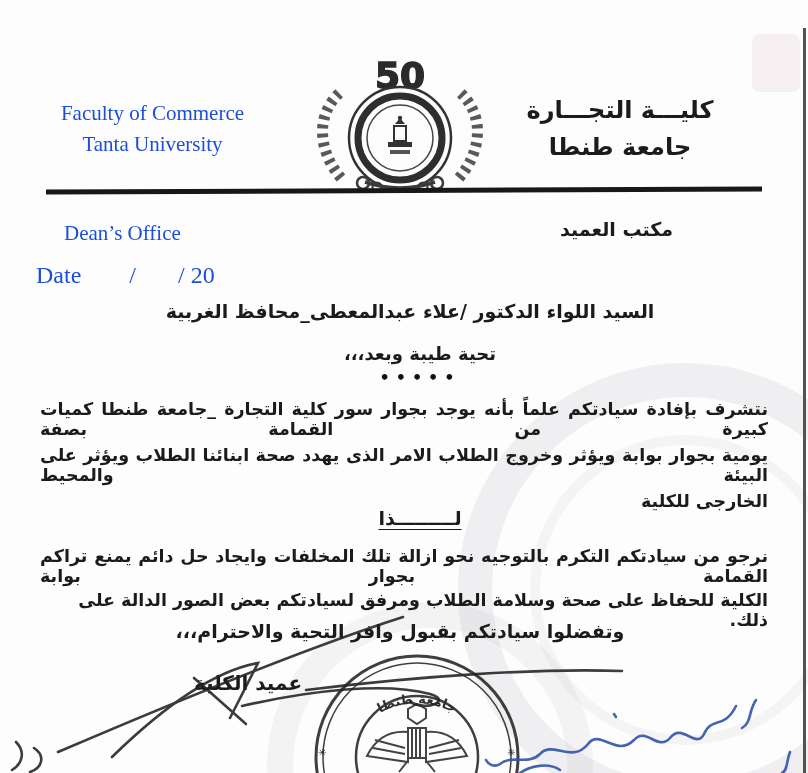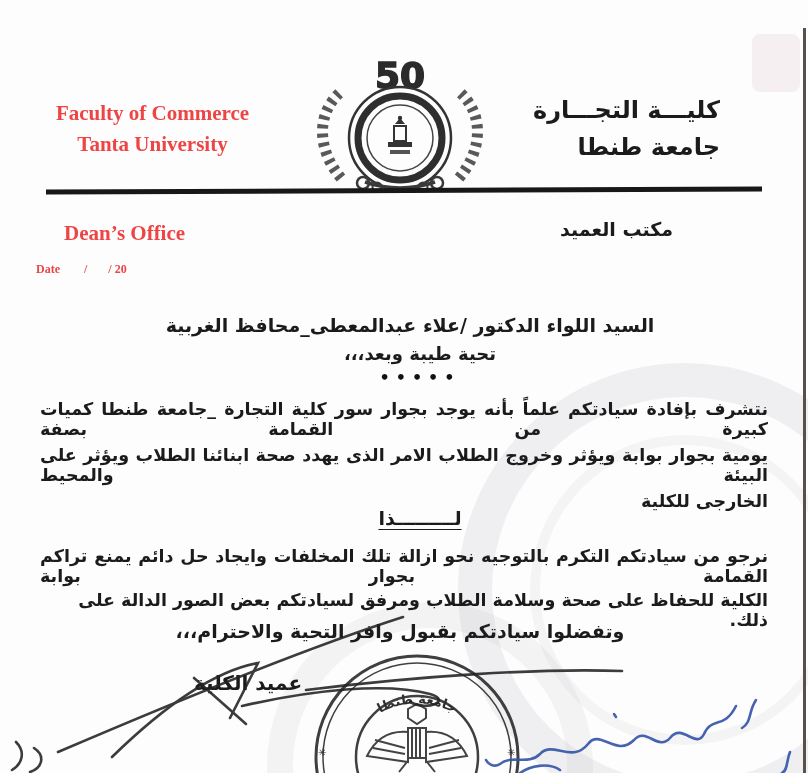--- a/index.html
+++ b/index.html
@@ -2,32 +2,32 @@
 <html><head>
 <meta charset="utf-8">
 <style>
   html,body{margin:0;padding:0;background:#e9e9e9;}
   .page{
     position:relative;width:808px;height:773px;margin:0 auto;
     background:#fdfdfd;overflow:hidden;
     font-family:"DejaVu Sans",sans-serif;color:#1c1c1c;
   }
   .abs{position:absolute;}
-  .en{font-family:"Liberation Serif","DejaVu Serif",serif;font-weight:bold;color:#ef4444;}
+  .en{font-family:"Liberation Serif","DejaVu Serif",serif;font-weight:normal;color:#1d4ed8;}
   .ar{direction:rtl;font-family:"DejaVu Sans",sans-serif;color:#1b1b1b;font-weight:bold;}
   .bold{font-weight:bold;}
   .pre{white-space:pre;}
   .hdr-en{left:30px;top:98px;width:245px;text-align:center;font-size:21px;line-height:31px;}
-  .hdr-ar{left:520px;top:92px;width:200px;text-align:right;font-size:24px;line-height:37px;font-weight:bold;}
+  .hdr-ar{left:520px;top:92px;width:200px;text-align:center;font-size:24px;line-height:37px;font-weight:bold;}
   .rule{left:46px;top:188px;width:716px;height:5px;background:#181818;transform:rotate(-0.25deg);}
   .office-en{left:64px;top:221px;font-size:21px;}
   .office-ar{left:560px;top:218px;width:150px;font-size:19px;font-weight:bold;text-align:left;}
-  .date-en{left:36px;top:262px;font-size:12px;}
+  .date-en{left:36px;top:262px;font-size:24px;}
   .date-ar{left:480px;top:260px;width:240px;font-size:18px;font-weight:bold;text-align:left;}
-  .subject{left:60px;top:314px;width:700px;font-size:19px;font-weight:bold;text-align:center;}
+  .subject{left:60px;top:300px;width:700px;font-size:19px;font-weight:bold;text-align:center;}
   .greeting{left:200px;top:343px;width:440px;font-size:18px;font-weight:bold;text-align:center;}
   .dots{left:200px;top:368px;width:440px;text-align:center;font-size:16px;font-weight:bold;letter-spacing:6px;color:#111;}
   .bodyline{left:40px;width:728px;font-size:17.5px;}
   .just{text-align:justify;text-align-last:justify;}
   .rt{text-align:right;}
   .therefore{left:200px;top:507px;width:440px;text-align:center;font-size:19px;font-weight:bold;text-decoration:underline;text-underline-offset:4px;}
   .closing{left:140px;top:620px;width:520px;font-size:19px;font-weight:bold;text-align:center;}
   .sig-title{left:168px;top:671px;width:160px;font-size:20px;font-weight:bold;text-align:center;}
   .sig-name{left:30px;top:714px;width:230px;font-size:17px;font-weight:bold;text-align:center;}
   .edge-line{left:803px;top:28px;width:3px;height:745px;background:#56524a;}

